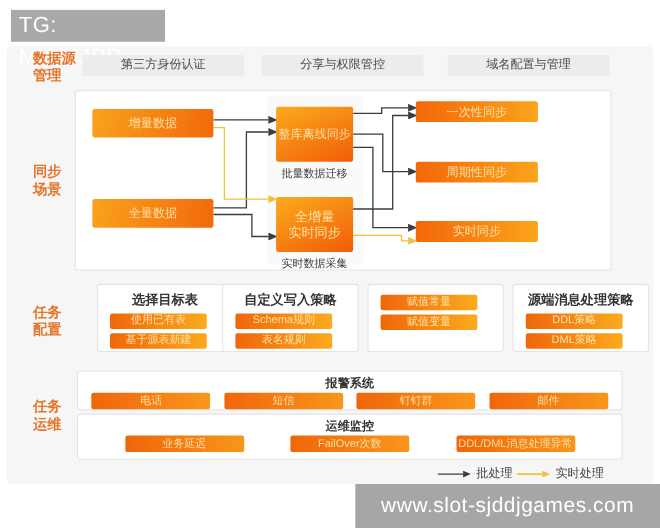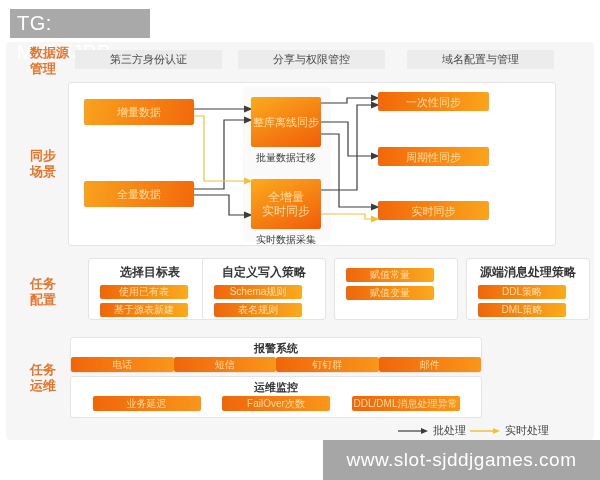--- a/index.html
+++ b/index.html
@@ -46,21 +46,21 @@
   .edges { position:absolute; left:0; top:0; }
 
   
   .cfg-card { top:258px; width:124px; height:62px; padding-top:5px; }
   .cfg-head { text-align:center; font-size:12px; font-weight:bold; color:#333; height:17px; }
   .btn { height:14px; margin:4px 23px 0 11px; border-radius:2px; text-align:center;
     color:rgba(255,228,170,0.95); font-size:10px; line-height:14px;
     background:linear-gradient(90deg,#f0660a,#fbaa1e); overflow:hidden; white-space:nowrap; }
 
   
-  .ops-card { left:70px; width:412px; padding-top:3px; }
+  .ops-card { left:70px; width:496px; padding-top:3px; }
   .ops-a { top:337px; height:36px; }
   .ops-b { top:376px; height:42px; }
   .ops-title { text-align:center; font-size:11px; font-weight:bold; color:#333; height:14px; }
   .ops-row { display:flex; justify-content:space-evenly; margin-top:2px; }
   .ops-box { width:108px; height:15px; border-radius:2px; text-align:center;
     color:rgba(255,224,170,0.95); font-size:10px; line-height:15px;
     background:linear-gradient(90deg,#f0660a,#f9961a); overflow:hidden; white-space:nowrap; }
 
   
   .legend { position:absolute; left:398px; top:423px; display:flex; gap:4px;

